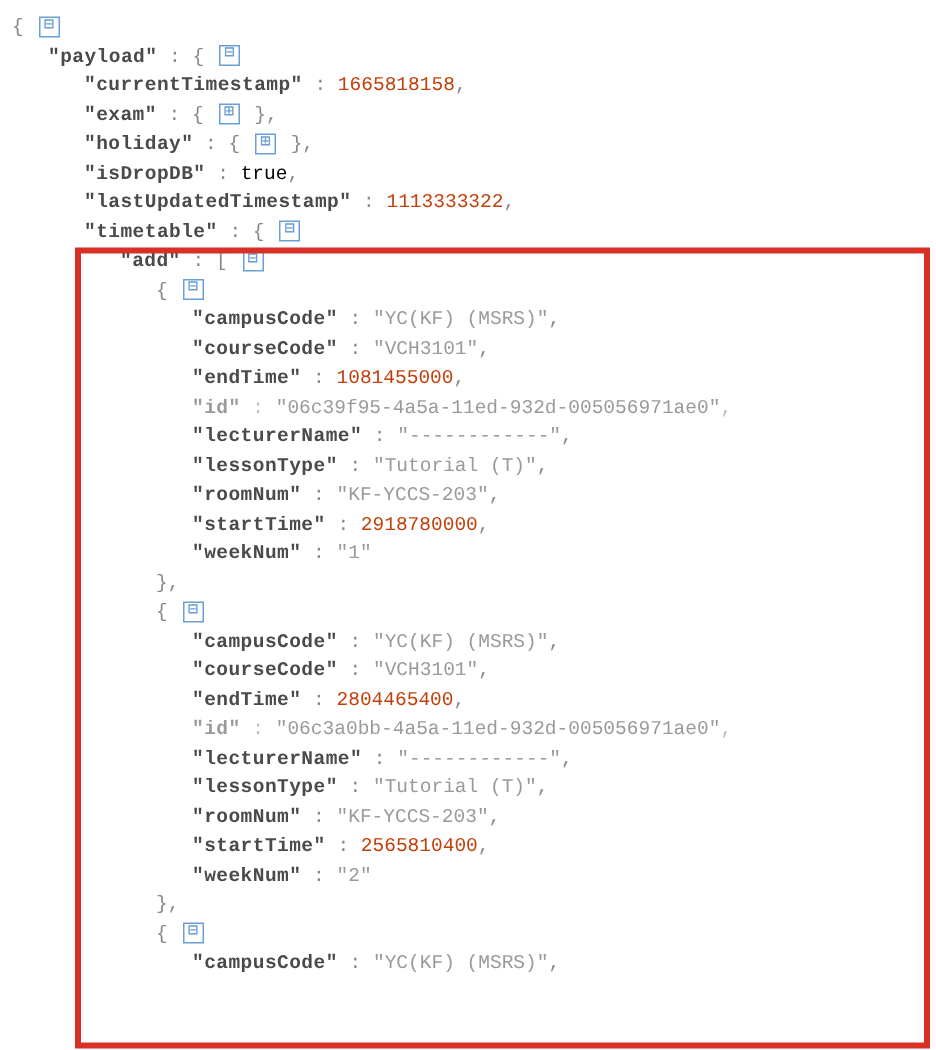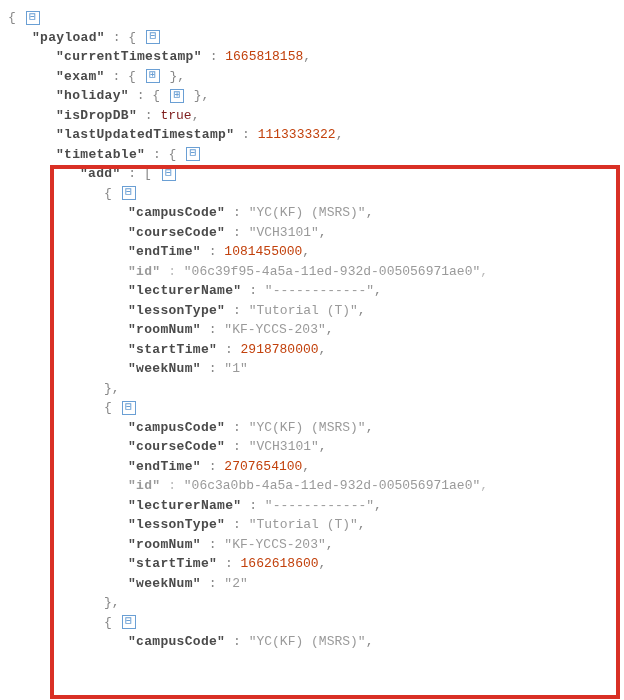--- a/index.html
+++ b/index.html
@@ -19,21 +19,21 @@
     .indent-2 { padding-left: 48px; }
     .indent-3 { padding-left: 72px; }
     .indent-4 { padding-left: 96px; }
     .indent-5 { padding-left: 120px; }
     .key { color: #4a4a4a; font-weight: 600; letter-spacing: 0.3px; }
     .key-light { color: #9a9a9a; font-weight: 600; letter-spacing: 0.3px; }
     .punct { color: #888; }
     .punct-light { color: #bbb; }
     .val-num { color: #c2410c; }
     .val-str { color: #9a9a9a; }
-    .val-bool { color: #7f1d1d; }
+    .val-bool { color: #000000; }
     .toggle-box {
       display: inline-block;
       width: 14px;
       height: 14px;
       border: 1px solid #6a9fd4;
       color: #6a9fd4;
       font-size: 11px;
       line-height: 11px;
       text-align: center;
       vertical-align: middle;
@@ -140,36 +140,36 @@
   <span class="punct">{</span>
   <span class="toggle-box">⊟</span>
 </div>
 <div class="line indent-5">
   <span class="key">"campusCode"</span><span class="punct"> : </span><span class="val-str">"YC(KF) (MSRS)"</span><span class="punct">,</span>
 </div>
 <div class="line indent-5">
   <span class="key">"courseCode"</span><span class="punct"> : </span><span class="val-str">"VCH3101"</span><span class="punct">,</span>
 </div>
 <div class="line indent-5">
-  <span class="key">"endTime"</span><span class="punct"> : </span><span class="val-num">2707654100</span><span class="punct">,</span>
+  <span class="key">"endTime"</span><span class="punct"> : </span><span class="val-num">2804465400</span><span class="punct">,</span>
 </div>
 <div class="line indent-5">
   <span class="key-light">"id"</span><span class="punct-light"> : </span><span class="val-str">"06c3a0bb-4a5a-11ed-932d-005056971ae0"</span><span class="punct-light">,</span>
 </div>
 <div class="line indent-5">
   <span class="key">"lecturerName"</span><span class="punct"> : </span><span class="val-str">"------------"</span><span class="punct">,</span>
 </div>
 <div class="line indent-5">
   <span class="key">"lessonType"</span><span class="punct"> : </span><span class="val-str">"Tutorial (T)"</span><span class="punct">,</span>
 </div>
 <div class="line indent-5">
   <span class="key">"roomNum"</span><span class="punct"> : </span><span class="val-str">"KF-YCCS-203"</span><span class="punct">,</span>
 </div>
 <div class="line indent-5">
-  <span class="key">"startTime"</span><span class="punct"> : </span><span class="val-num">1662618600</span><span class="punct">,</span>
+  <span class="key">"startTime"</span><span class="punct"> : </span><span class="val-num">2565810400</span><span class="punct">,</span>
 </div>
 <div class="line indent-5">
   <span class="key">"weekNum"</span><span class="punct"> : </span><span class="val-str">"2"</span>
 </div>
 <div class="line indent-4">
   <span class="punct">}</span><span class="punct">,</span>
 </div>
 
 <div class="line indent-4">
   <span class="punct">{</span>

